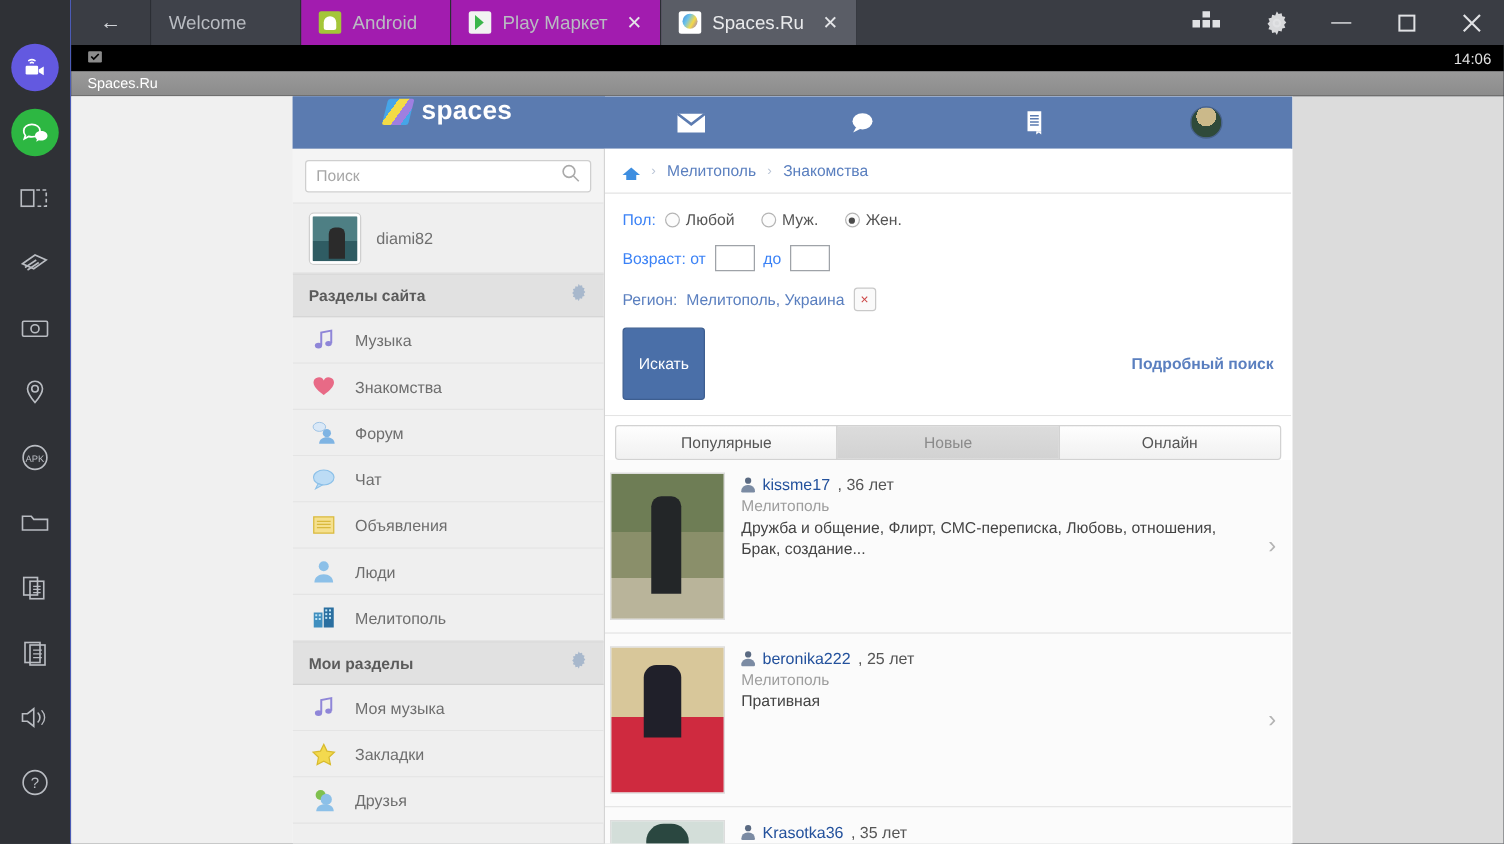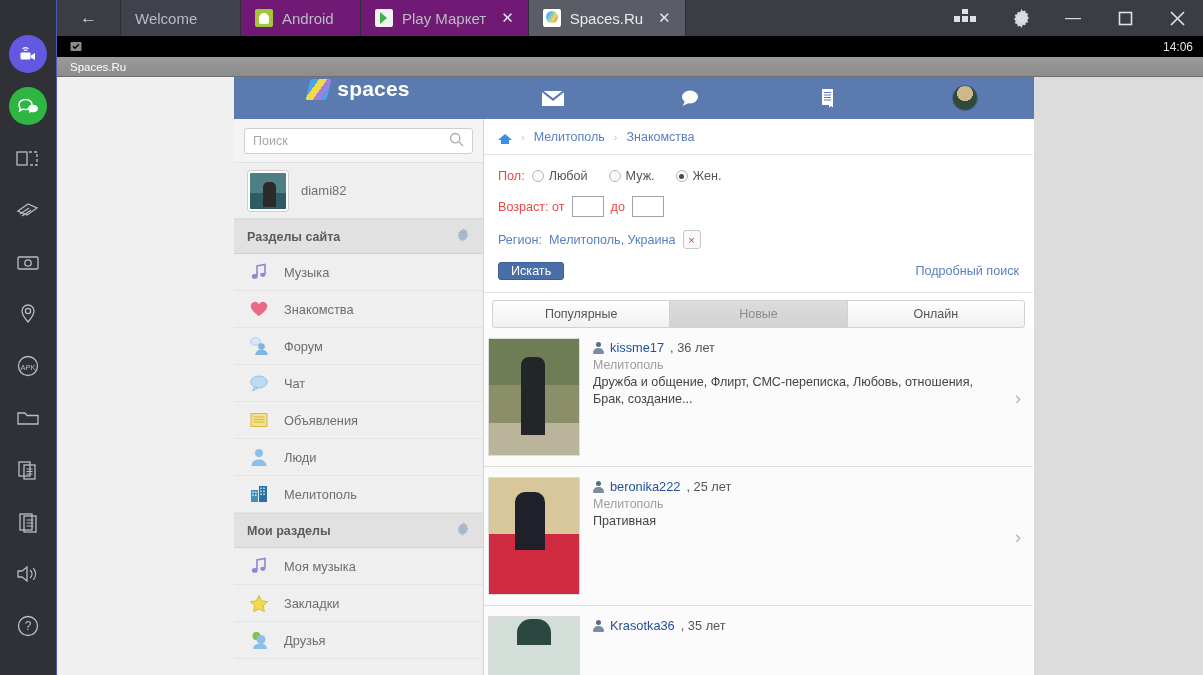--- a/index.html
+++ b/index.html
@@ -40,21 +40,21 @@
   #back-btn {
     width: 64px; display: flex; align-items: center; justify-content: center;
     color: #cfd2d6; font-size: 17px; cursor: pointer;
     border-right: 1px solid #2b2e34;
   }
   .tab {
     display: flex; align-items: center; gap: 9px;
     padding: 0 14px; min-width: 120px;
     color: #b9bcc2; font-size: 15px; cursor: pointer;
     border-right: 1px solid #2b2e34;
-    background: #701a75;
+    background: #a21caf;
   }
   .tab.dim { background: #3f424a; }
   .tab.active { background: #5a5d66; color: #e9eaec; }
   .tab .fav { width: 18px; height: 18px; flex: 0 0 18px; border-radius: 2px; }
   .tab .tab-close { margin-left: 6px; color: #e4e5e8; font-size: 15px; }
   .fav-android { background: #a4c639; position: relative; }
   .fav-android:after { content: ""; position: absolute; left: 4px; top: 4px; width: 10px; height: 11px;
     background: #fff; border-radius: 5px 5px 2px 2px; }
   .fav-play { background: #f2f2f2; position: relative; }
   .fav-play:after { content:""; position:absolute; left:5px; top:3px; border-left:7px solid #3ab54a;
@@ -189,44 +189,44 @@
   .heart-ic { width: 16px; height: 14px; position: relative; }
   .heart-ic:before, .heart-ic:after {
     content:""; position:absolute; top:1px; width:8px; height:12px; border-radius:5px 5px 0 0;
   }
   .heart-ic:before { left:0; background:#e8708f; transform: rotate(-40deg); transform-origin: 50% 100%; }
   .heart-ic:after { left:6px; background:#5a86c9; transform: rotate(40deg); transform-origin: 50% 100%; }
 
   #filters { padding: 14px 14px 12px 14px; border-bottom: 1px solid #e4e4e4; font-size: 12.6px; color: #555; }
   .frow { display: flex; align-items: center; gap: 7px; margin-bottom: 13px; }
   .frow:last-child { margin-bottom: 0; }
-  .flabel { color: #ef4444; }
+  .flabel { color: #3b82f6; }
   .radio-wrap { display: flex; align-items: center; gap: 5px; margin-right: 14px; cursor: pointer; }
   .radio {
     width: 12px; height: 12px; border-radius: 50%; border: 1px solid #b5b5b5; background: #fcfcfc;
     position: relative; flex: 0 0 12px;
   }
   .radio.on:after {
     content:""; position:absolute; left:2.5px; top:2.5px; width:5px; height:5px;
     border-radius:50%; background:#4a4a4a;
   }
   .agebox { width: 32px; height: 21px; border: 1px solid #9fa3a8; background: #fff; }
   .region-link { color: #5a7fbf; }
   .region-x {
     width: 18px; height: 19px; border: 1px solid #c9c9c9; border-radius: 3px;
     background: #fafafa; color: #cc4444; font-size: 11px;
     display: inline-flex; align-items: center; justify-content: center; cursor: pointer;
   }
   #searchrow { display: flex; align-items: center; }
   #btn-search {
     background: #4a6fa8; color: #fff; font-size: 12.6px; border: 1px solid #3d5e90;
-    border-radius: 3px; padding: 1px 12px; cursor: pointer;
+    border-radius: 3px; padding: 21px 12px; cursor: pointer;
     font-family: "Liberation Sans", sans-serif;
   }
-  #adv-link { margin-left: auto; color: #5a7fbf; font-size: 12.6px; text-decoration: none; cursor: pointer; }
+  #adv-link { margin-left: auto; color: #5a7fbf; font-size: 12.6px; text-decoration: none; cursor: pointer; font-weight: bold; }
 
   #tabs { display: flex; padding: 7px 8px 0 8px; background: #fff; }
   .ftab {
     flex: 1; height: 28px; display: flex; align-items: center; justify-content: center;
     border: 1px solid #d2d2d2; font-size: 12.5px; color: #555;
     background: linear-gradient(#fefefe,#f1f1f1); cursor: pointer; margin-right: -1px;
   }
   .ftab.active { background: linear-gradient(#dcdcdc,#d2d2d2); color: #8b8b8b; }
   .ftab:first-child { border-radius: 3px 0 0 3px; }
   .ftab:last-child { border-radius: 0 3px 3px 0; margin-right: 0; }

